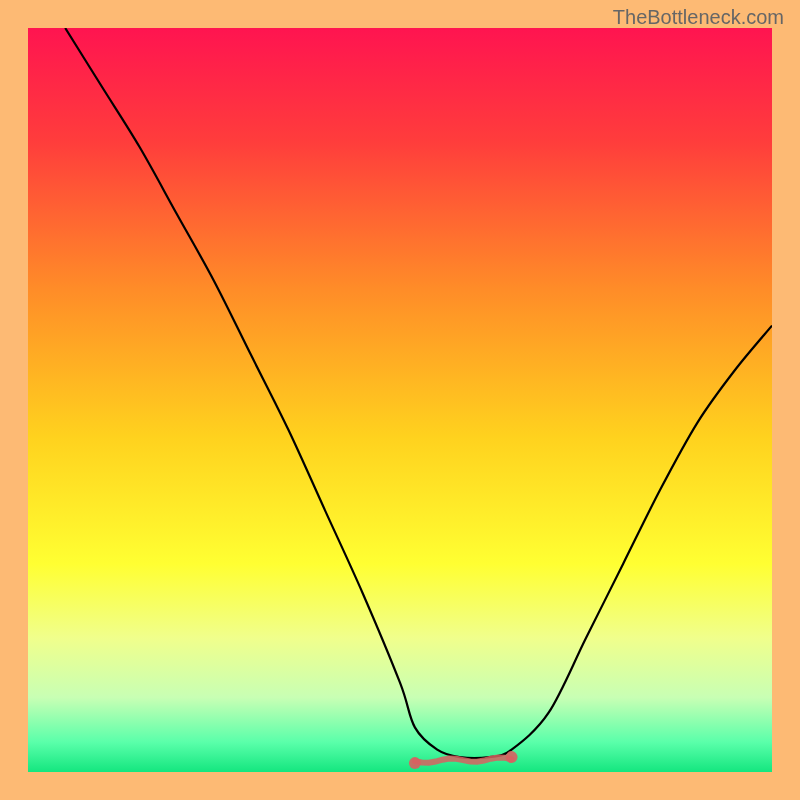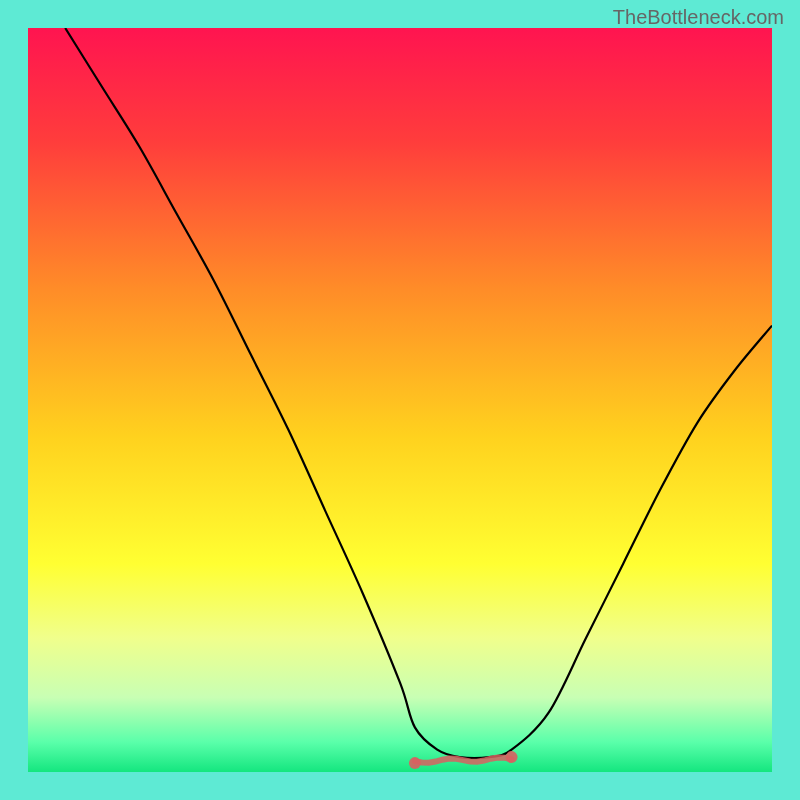--- a/index.html
+++ b/index.html
@@ -8,21 +8,21 @@
     width: 800px;
     height: 800px;
     background: #000;
     font-family: Arial, sans-serif;
     overflow: hidden;
   }
   .container {
     width: 800px;
     height: 800px;
     position: relative;
-    background: #5eead4;
+    background: #fdba74;
   }
   .plot-area {
     position: absolute;
     left: 28px;
     top: 28px;
     width: 744px;
     height: 744px;
   }
   .watermark {
     position: absolute;

